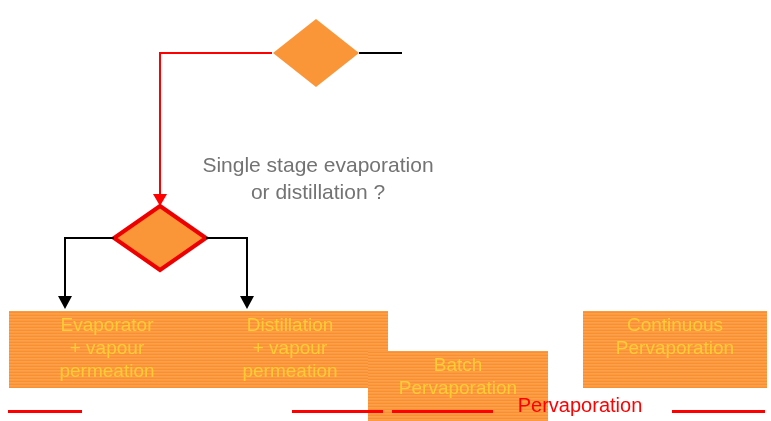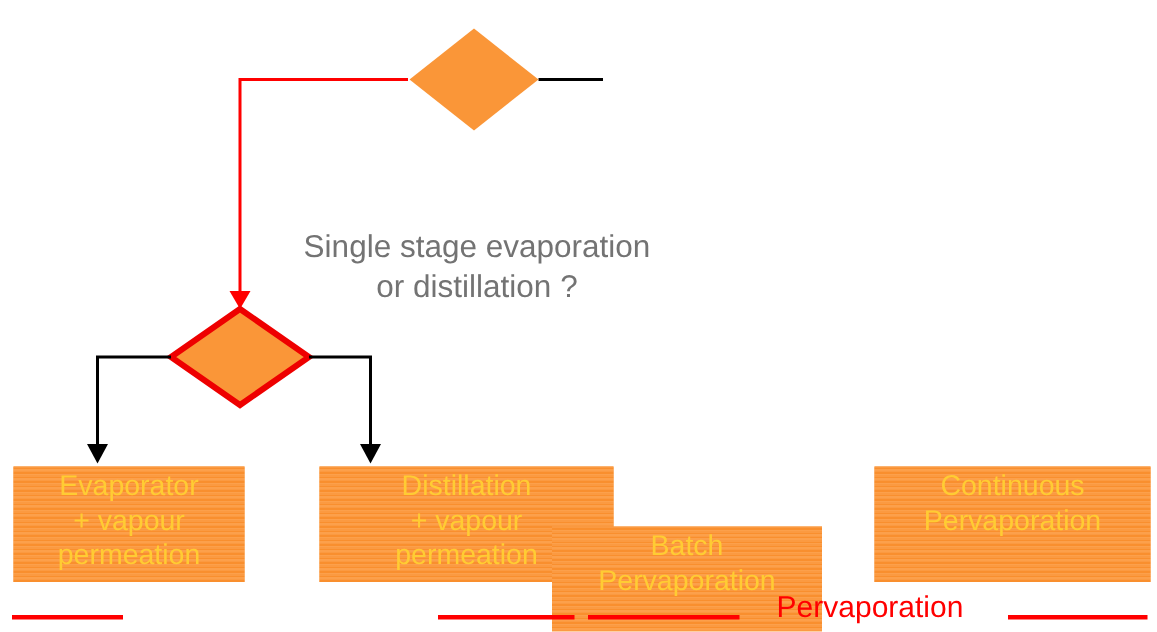--- a/index.html
+++ b/index.html
@@ -30,22 +30,22 @@
       #fca04b 2px, #fca04b 3px);
     background-color: #fa9638;
     color: #ffcc33;
     font-size: 19px;
     line-height: 23px;
     text-align: center;
     white-space: pre-line;
     padding-top: 2px;
     box-sizing: border-box;
   }
-  #box-1 { left: 9px;   width: 154px; text-align: center; }
-  #box-2 { left: 192px; width: 196px; margin-left: 21px; }
+  #box-1 { left: 9px;   width: 196px; text-align: center; }
+  #box-2 { left: 192px; width: 196px; }
   #box-3 { left: 368px; width: 180px; margin-top: 40px; }
   #box-4 { left: 583px; width: 184px; }
   #question-text {
     position: absolute;
     left: 150px;
     top: 151px;
     width: 336px;
     text-align: center;
     color: #737373;
     font-size: 21px;

